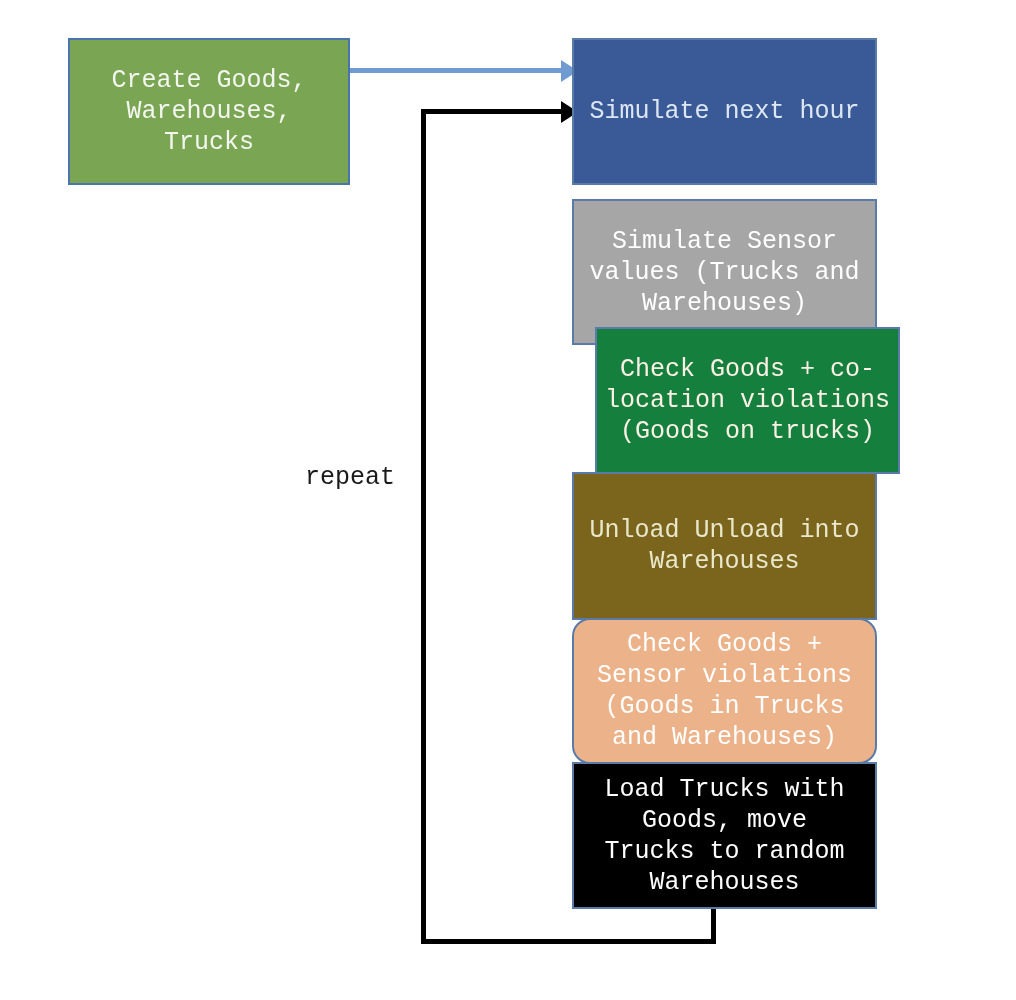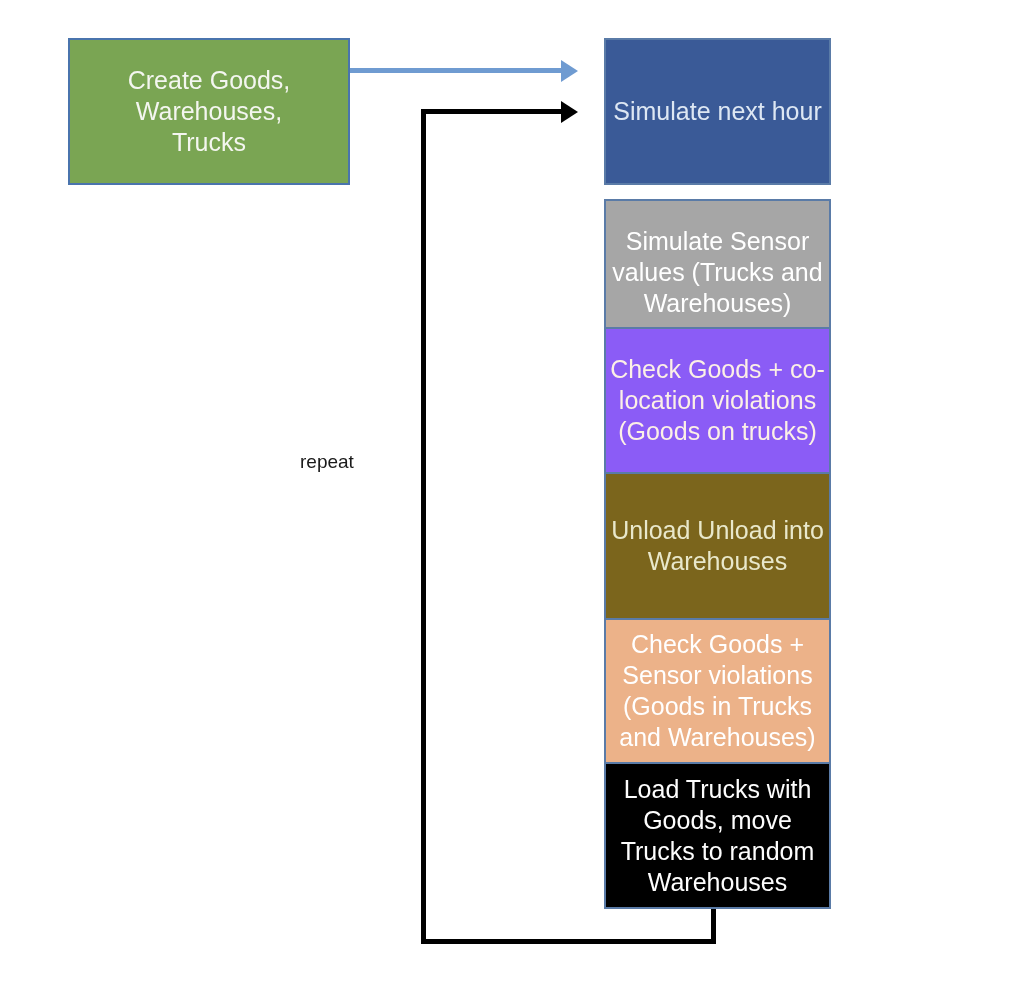--- a/index.html
+++ b/index.html
@@ -7,20 +7,21 @@
     padding: 0;
     background: #ffffff;
     font-family: "Liberation Sans", "DejaVu Sans", sans-serif;
   }
   #canvas {
     position: relative;
     width: 1016px;
     height: 1000px;
     background: #ffffff;
     overflow: hidden;
+    font-family: Liberation Mono, monospace;
   }
   .node {
     position: absolute;
     box-sizing: border-box;
     border: 2px solid #5a7ba7;
     display: flex;
     align-items: center;
     justify-content: center;
     text-align: center;
     font-size: 25px;
@@ -28,28 +29,28 @@
     white-space: pre-line;
   }
   .start-node {
     left: 68px;
     top: 38px;
     width: 282px;
     height: 147px;
     border-color: #4a74ad;
   }
   .col-node {
-    left: 604px;
-    width: 227px;
+    left: 572px;
+    width: 305px;
   }
   .step-0 { top: 38px;  height: 147px; }
   .step-1 { top: 183px; height: 146px; }
   .step-2 { top: 327px; height: 147px; }
   .step-3 { top: 472px; height: 148px; }
-  .step-4 { top: 618px; height: 146px; }
+  .step-4 { top: 618px; height: 146px; border-radius: 18px; }
   .step-5 { top: 762px; height: 147px; }
   .seg {
     position: absolute;
   }
   .arrowhead-right {
     position: absolute;
     width: 0;
     height: 0;
     border-top: 11px solid transparent;
     border-bottom: 11px solid transparent;
@@ -58,24 +59,24 @@
   #init-arrow-line   { left: 350px; top: 68px;  width: 212px; height: 5px; }
   #init-arrow-head   { left: 561px; top: 60px;  }
   #loop-top-line     { left: 421px; top: 109px; width: 141px; height: 5px; }
   #loop-arrow-head   { left: 561px; top: 101px; }
   #loop-left-line    { left: 421px; top: 109px; width: 5px;   height: 835px; }
   #loop-bottom-line  { left: 421px; top: 939px; width: 295px; height: 5px; }
   #loop-stub-line    { left: 711px; top: 907px; width: 5px;   height: 37px; }
   #repeat-label {
     position: absolute;
     left: 300px;
-    top: 451px;
+    top: 463px;
     width: 100px;
-    text-align: left;
-    font-size: 19px;
+    text-align: center;
+    font-size: 25px;
     color: #1a1a1a;
   }
 </style>
 </head>
 <body>
 
 <div id="canvas">
 
   <div class="node start-node" style="background: rgb(122, 165, 83); color: rgb(244, 246, 240); border-color: rgb(74, 116, 173);">Create Goods,
 Warehouses,
@@ -91,21 +92,21 @@
   <div class="seg" id="loop-stub-line" style="background: rgb(0, 0, 0);"></div>
 
   <div id="repeat-label">repeat</div>
 
   <div class="node col-node step-0" style="background: rgb(58, 90, 151); color: rgb(221, 231, 243);">Simulate next hour</div>
 
   <div class="node col-node step-1" style="background: rgb(166, 166, 166); color: rgb(255, 255, 255); margin-top: 16px;">Simulate Sensor
 values (Trucks and
 Warehouses)</div>
 
-  <div class="node col-node step-2" style="background: #8b5cf6; color: rgb(252, 240, 230);">Check Goods + co-
+  <div class="node col-node step-2" style="background: #15803d; color: rgb(252, 240, 230); margin-left: 23px;">Check Goods + co-
 location violations
 (Goods on  trucks)</div>
 
   <div class="node col-node step-3" style="background: rgb(123, 101, 28); color: rgb(233, 232, 203);">Unload Unload into
 Warehouses</div>
 
   <div class="node col-node step-4" style="background: rgb(236, 178, 137); color: rgb(255, 255, 255);">Check Goods +
 Sensor violations
 (Goods in Trucks
 and Warehouses)</div>

